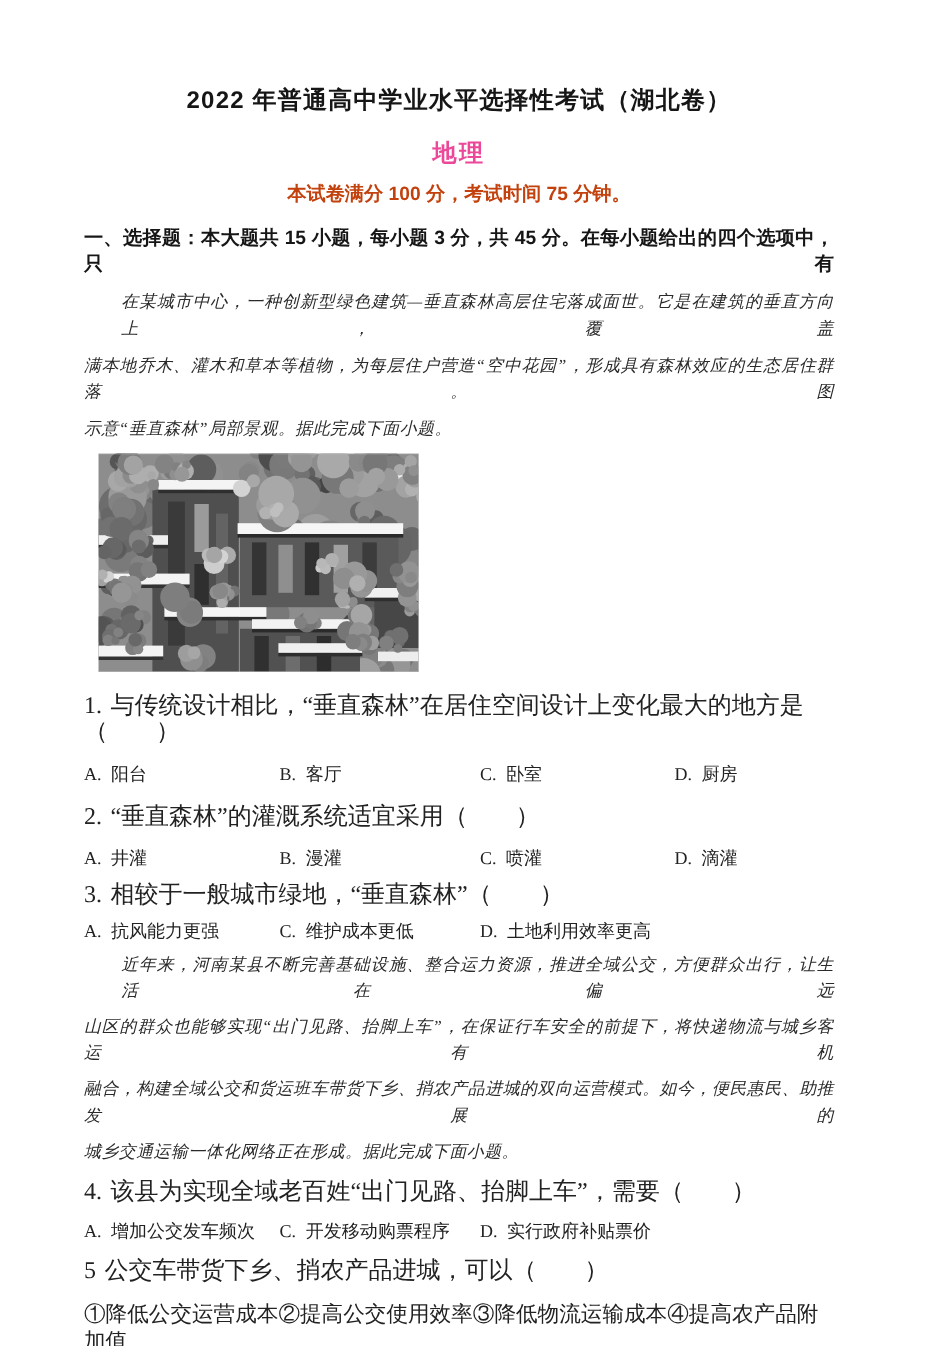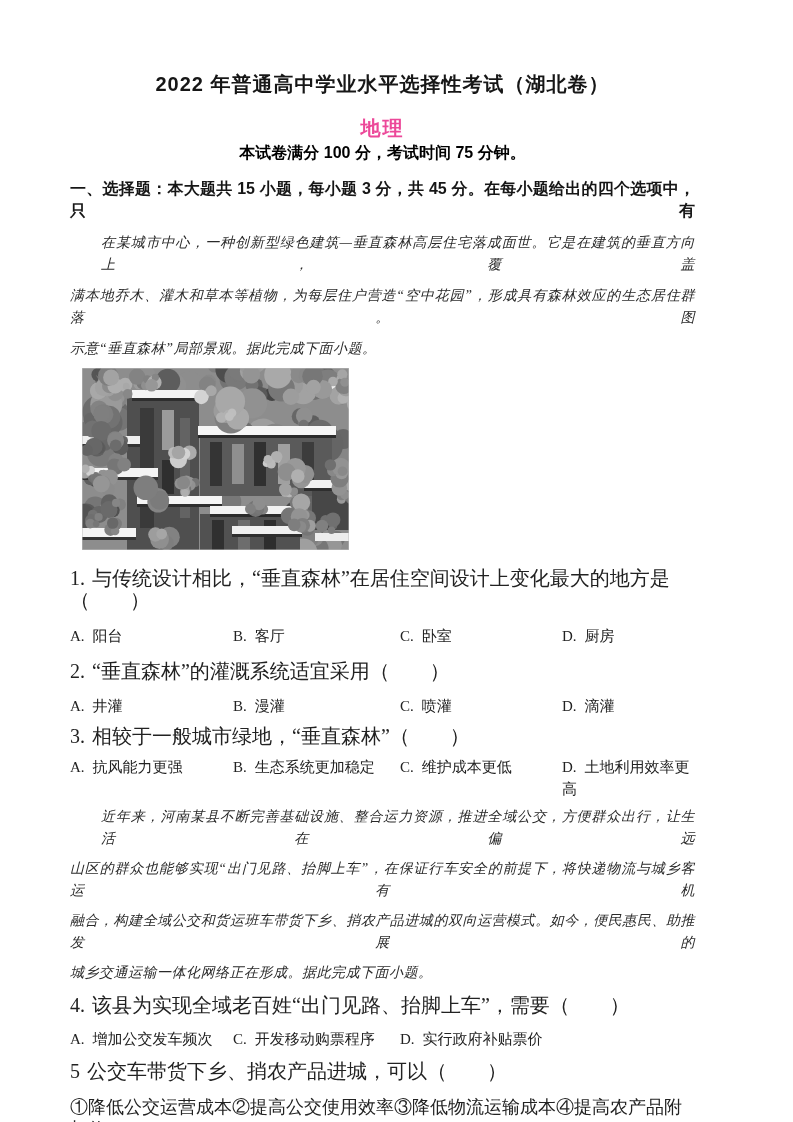--- a/index.html
+++ b/index.html
@@ -7,21 +7,21 @@
     width:793px;height:1122px;background:#ffffff;overflow:hidden;
     font-family:"Liberation Serif","DejaVu Serif",serif;
     color:#1f1f1f;
     -webkit-font-smoothing:antialiased;
   }
   .page{width:793px;height:1122px;box-sizing:border-box;padding:70px 98px 0 70px;position:relative;}
   .center{text-align:center;}
   .hei{font-weight:700;font-family:"Liberation Sans","DejaVu Sans",sans-serif;}
   .title{font-size:20px;line-height:28px;letter-spacing:1px;color:#161616;}
   .subject{font-size:20px;line-height:28px;margin-top:16px;letter-spacing:2px;color:#ec4899;}
-  .exam-info{font-size:16px;line-height:22px;color:#000000;}
+  .exam-info{font-size:16px;line-height:22px;margin-top:10px;color:#c2410c;}
   .sec{font-size:16px;line-height:22px;color:#161616;}
   .sec1{margin-top:14px;}
   .sec2{margin-top:11px;}
   .pline{font-size:14px;line-height:22px;font-style:italic;color:#2a2a2a;letter-spacing:.5px;}
   .fill{text-align:justify;text-align-last:justify;}
   .ind{padding-left:31px;}
   .stem{font-size:20px;line-height:22px;color:#222;}
   .qnum{margin-right:7px;}
   .opts{display:grid;grid-template-columns:163px 167px 162px 1fr;font-size:15px;line-height:22px;color:#222;}
   .olab{margin-right:8px;}
@@ -520,21 +520,20 @@
     <div class="opt"><span class="olab">B.</span><span>漫灌</span></div>
     <div class="opt"><span class="olab">C.</span><span>喷灌</span></div>
     <div class="opt"><span class="olab">D.</span><span>滴灌</span></div>
   </div>
 
   <div class="stem" style="margin-top:8px">
     <span class="qnum">3.</span><span>相较于一般城市绿地，“垂直森林”（　　）</span>
   </div>
   <div class="opts" style="margin-top:9px">
     <div class="opt"><span class="olab">A.</span><span>抗风能力更强</span></div>
-    <div class="opt"><span class="olab">B.</span><span>生态系统更加稳定</span></div>
     <div class="opt"><span class="olab">C.</span><span>维护成本更低</span></div>
     <div class="opt"><span class="olab">D.</span><span>土地利用效率更高</span></div>
   </div>
 
   <div class="pline fill ind" style="margin-top:6px">近年来，河南某县不断完善基础设施、整合运力资源，推进全域公交，方便群众出行，让生活在偏远</div>
   <div class="pline fill" style="margin-top:8px">山区的群众也能够实现“出门见路、抬脚上车”，在保证行车安全的前提下，将快递物流与城乡客运有机</div>
   <div class="pline fill" style="margin-top:8px">融合，构建全域公交和货运班车带货下乡、捎农产品进城的双向运营模式。如今，便民惠民、助推发展的</div>
   <div class="pline" style="margin-top:8px">城乡交通运输一体化网络正在形成。据此完成下面小题。</div>
 
   <div class="stem" style="margin-top:10px">

